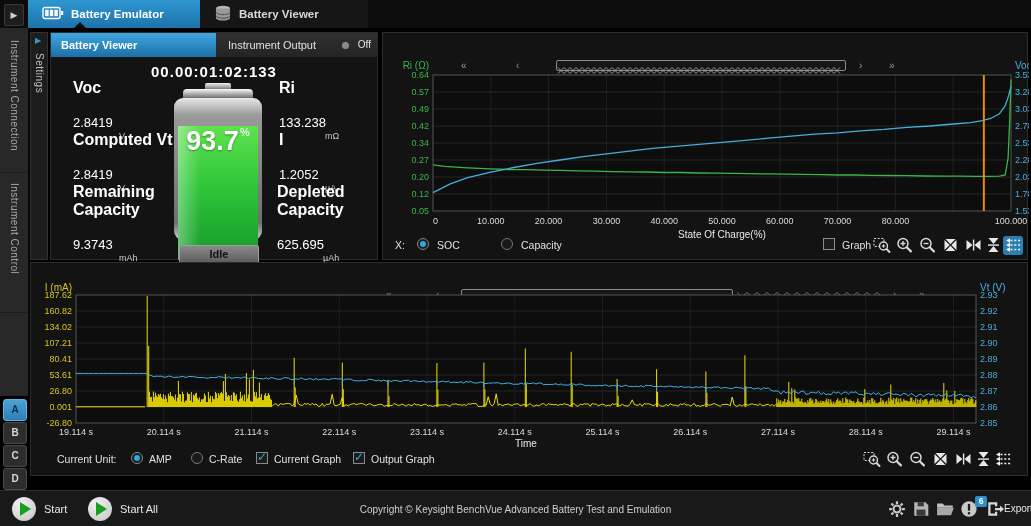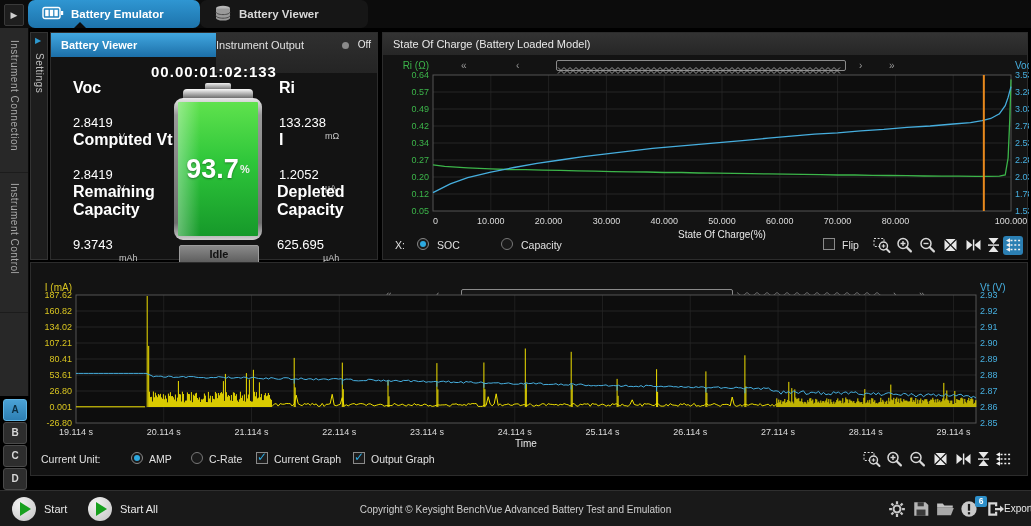--- a/index.html
+++ b/index.html
@@ -1,52 +1,52 @@
 <!DOCTYPE html>
 <html><head>
 <meta charset="utf-8">
 <style>
   html,body{margin:0;padding:0;background:#000;}
   #app{position:relative;width:1031px;height:526px;background:#000;font-family:"Liberation Sans","DejaVu Sans",sans-serif;overflow:hidden;color:#ddd;-webkit-font-smoothing:antialiased;}
   .abs{position:absolute;}
   
   .topbar{position:absolute;left:0;top:0;width:1031px;height:28px;background:#0c0c0c;border-bottom:1px solid #000;}
   .expander{position:absolute;left:4px;top:4px;width:18px;height:20px;background:#1e1e1e;border:1px solid #3a3a3a;border-radius:2px;color:#cfcfcf;font-size:9px;line-height:20px;text-align:center;cursor:pointer;}
-  .tab{position:absolute;top:0;height:28px;display:flex;align-items:center;gap:7px;padding:0 14px;box-sizing:border-box;background:#161616;color:#d8d8d8;font-size:11.5px;font-weight:bold;cursor:pointer;border-radius:7px;}
+  .tab{position:absolute;top:0;height:28px;display:flex;align-items:center;gap:7px;padding:0 14px;box-sizing:border-box;background:#161616;color:#d8d8d8;font-size:11.5px;font-weight:bold;cursor:pointer;}
   .tab.active{background:linear-gradient(180deg,#2f96d2 0%,#1d73ab 100%);color:#fff;}
   .tab.active::after{content:'';position:absolute;left:46px;bottom:0;border-left:6px solid transparent;border-right:6px solid transparent;border-bottom:6px solid #0c0c0c;}
   
   .sidebar{position:absolute;left:0;top:28px;width:28px;height:368px;background:#282828;border-right:1px solid #0a0a0a;}
   .vtext{writing-mode:vertical-rl;font-size:10px;color:#a8a8a8;letter-spacing:.5px;white-space:nowrap;}
   .side-section{position:absolute;left:0;width:28px;display:flex;justify-content:center;border-bottom:1px solid #1c1c1c;box-sizing:border-box;cursor:pointer;}
   .chan{position:absolute;left:3px;width:22px;height:20px;border-radius:3px;background:#2d2d2d;border:1px solid #4a4a4a;color:#d8d8d8;font-size:10px;font-weight:bold;text-align:center;line-height:20px;cursor:pointer;}
   .chan.active{background:linear-gradient(180deg,#4aa2d6,#2d7fb4);border-color:#5fb4e4;color:#0c2f44;}
   
   .settings{position:absolute;left:30px;top:32px;width:18px;height:228px;background:#1d1d1d;border:1px solid #333;box-sizing:border-box;}
   .settings .arrow{position:absolute;top:3px;left:4px;color:#2e9ad0;font-size:8px;cursor:pointer;}
   .settings .vtext{position:absolute;top:20px;left:3px;color:#c0c0c0;}
   
   .panel{position:absolute;background:#131313;border:1px solid #2c2c2c;box-sizing:border-box;}
   .phead{position:absolute;left:0;top:0;right:0;height:22px;background:linear-gradient(180deg,#333,#262626);color:#e8e8e8;font-size:11px;line-height:22px;padding-left:10px;box-sizing:border-box;}
   
   .bshead{position:absolute;left:0;top:0;width:165px;height:24px;background:linear-gradient(180deg,#41a7e0,#1c6fa8);color:#fff;font-size:11px;font-weight:bold;line-height:24px;padding-left:10px;box-sizing:border-box;cursor:pointer;}
-  .iohead{position:absolute;left:165px;top:0;right:0;height:40px;background:linear-gradient(180deg,#303030,#242424);color:#e0e0e0;font-size:11px;line-height:24px;padding-left:0;box-sizing:border-box;cursor:pointer;}
+  .iohead{position:absolute;left:165px;top:0;right:0;height:24px;background:linear-gradient(180deg,#303030,#242424);color:#e0e0e0;font-size:11px;line-height:24px;padding-left:12px;box-sizing:border-box;cursor:pointer;}
   .offdot{position:absolute;right:28px;top:9px;width:7px;height:7px;border-radius:50%;background:#8a8a8a;}
   .offlbl{position:absolute;right:6px;top:0;font-size:10px;line-height:24px;color:#e8e8e8;}
   .timer{position:absolute;left:0;top:30px;width:100%;text-align:center;color:#fff;font-size:15px;font-weight:bold;letter-spacing:1px;}
   .metric{position:absolute;width:110px;}
   .metric .mlabel{font-size:16px;font-weight:bold;color:#fff;}
   .metric .mvalue{font-size:13px;color:#fff;margin-top:18px;}
   .metric .munit{font-size:9px;color:#c8c8c8;margin-left:46px;margin-top:1px;}
   
   .batt{position:absolute;left:123px;top:50px;width:88px;}
   .batt .nub{width:26px;height:6px;margin-left:31px;background:linear-gradient(180deg,#f2f2f2,#7d7d7d);border-radius:2px 2px 0 0;}
   .batt .captop{width:70px;height:9px;margin-left:9px;background:linear-gradient(180deg,#fafafa,#6e6e6e);border-radius:4px 4px 0 0;}
   .batt .body{width:88px;height:142px;background:linear-gradient(180deg,#e8e8e8,#9a9a9a 12%,#6f6f6f 88%,#d0d0d0);border-radius:9px;padding:4px;box-sizing:border-box;}
-  .batt .fill{width:100%;height:100%;border-radius:1px;background:linear-gradient(90deg,rgba(255,255,255,.35),rgba(255,255,255,0) 28%),linear-gradient(180deg,#5fe24d 0%,#2ec63a 45%,#16992a 100%);display:flex;align-items:center;justify-content:center;}
+  .batt .fill{width:100%;height:100%;border-radius:1px;background:linear-gradient(90deg,rgba(255,255,255,.35),rgba(255,255,255,0) 28%),linear-gradient(180deg,#5fe24d 0%,#2ec63a 45%,#16992a 100%);display:flex;align-items:flex-start;justify-content:center;margin-top:24px;}
   .pct{color:#fff;font-size:27px;font-weight:bold;text-shadow:0 1px 2px rgba(0,0,0,.4);}
   .pctsym{font-size:11px;font-weight:bold;color:#eee;margin-left:1px;}
   .idle{position:absolute;left:128px;top:212px;width:78px;height:17px;background:linear-gradient(180deg,#8a8a8a,#5c5c5c);border:1px solid #9c9c9c;border-radius:2px;color:#111;font-size:11px;font-weight:bold;text-align:center;line-height:17px;cursor:pointer;}
   
   .panarr{position:absolute;top:0;font-size:10px;color:#9a9a9a;line-height:12px;cursor:pointer;}
   .panbar{position:absolute;top:0;height:11px;background:#161616;border:1px solid #8a8a8a;border-radius:2px;box-sizing:border-box;cursor:pointer;}
   .panwave{position:absolute;top:0;height:11px;}
   
   .ctl{position:absolute;height:22px;font-size:10.5px;color:#e0e0e0;}
   .radio{position:absolute;width:12px;height:12px;border-radius:50%;border:1px solid #777;background:#191919;box-sizing:border-box;cursor:pointer;}
@@ -165,21 +165,20 @@
         <div class="fill">
           <span class="pct">93.7</span>
           <span class="pctsym">%</span>
         </div>
       </div>
     </div>
     <div class="idle">Idle</div>
   </div>
 
   <div class="panel" style="left:382px;top:32px;width:646px;height:228px;">
-    <div class="phead">State Of Charge (Battery Loaded Model)</div>
     <span class="panarr" style="left:78px;top:27px;">«</span>
     <span class="panarr" style="left:133px;top:27px;">‹</span>
     <div class="panbar" style="left:173px;top:27px;width:290px;"><svg id="soc-panbar" width="288" height="9">
           <polyline points="1,1.5 7,7.5 13,1.5 19,7.5 25,1.5 31,7.5 37,1.5 43,7.5 49,1.5 55,7.5 61,1.5 67,7.5 73,1.5 79,7.5 85,1.5 91,7.5 97,1.5 103,7.5 109,1.5 115,7.5 121,1.5 127,7.5 133,1.5 139,7.5 145,1.5 151,7.5 157,1.5 163,7.5 169,1.5 175,7.5 181,1.5 187,7.5 193,1.5 199,7.5 205,1.5 211,7.5 217,1.5 223,7.5 229,1.5 235,7.5 241,1.5 247,7.5 253,1.5 259,7.5 265,1.5 271,7.5 277,1.5 283,7.5" fill="none" stroke="#9a9a9a" stroke-width="1"></polyline>
           <polyline points="1,7.5 7,1.5 13,7.5 19,1.5 25,7.5 31,1.5 37,7.5 43,1.5 49,7.5 55,1.5 61,7.5 67,1.5 73,7.5 79,1.5 85,7.5 91,1.5 97,7.5 103,1.5 109,7.5 115,1.5 121,7.5 127,1.5 133,7.5 139,1.5 145,7.5 151,1.5 157,7.5 163,1.5 169,7.5 175,1.5 181,7.5 187,1.5 193,7.5 199,1.5 205,7.5 211,1.5 217,7.5 223,1.5 229,7.5 235,1.5 241,7.5 247,1.5 253,7.5 259,1.5 265,7.5 271,1.5 277,7.5 283,1.5" fill="none" stroke="#9a9a9a" stroke-width="1"></polyline>
         </svg></div>
     <span class="panarr" style="left:476px;top:27px;">›</span>
     <span class="panarr" style="left:506px;top:27px;">»</span>
     <svg id="soc-svg" class="abs" style="left:0;top:24px;" width="646" height="200">
         <rect x="50" y="18" width="578" height="136" fill="#0d0d0d"></rect>
@@ -235,21 +234,21 @@
         <polyline points="50.0,135.6 67.3,126.8 84.7,120.7 107.8,115.2 130.9,110.5 154.0,106.4 177.2,103.0 200.3,99.6 223.4,96.9 246.5,94.2 269.6,91.4 292.8,89.4 315.9,87.4 339.0,85.3 362.1,83.3 385.2,81.2 408.4,79.2 431.5,77.2 454.6,75.8 477.7,73.8 500.8,72.4 524.0,70.4 547.1,69.0 570.2,67.0 587.5,65.6 599.1,63.6 607.8,61.5 616.4,56.8 622.2,48.6 625.1,40.4 628.0,29.6" fill="none" stroke="#46aede" stroke-width="1.3"></polyline>
         <line x1="600.834" y1="18" x2="600.834" y2="154" stroke="#e8891d" stroke-width="2"></line>
       </svg>
 
     <div class="ctl" style="left:12px;top:206px;">X:</div>
     <div class="radio sel" style="left:34px;top:205px;"></div>
     <div class="ctl clabel" style="left:54px;top:206px;">SOC</div>
     <div class="radio" style="left:118px;top:205px;"></div>
     <div class="ctl clabel" style="left:138px;top:206px;">Capacity</div>
     <div class="cb" style="left:440px;top:205px;"></div>
-    <div class="ctl" style="left:459px;top:206px;">Flip</div>
+    <div class="ctl" style="left:459px;top:206px;">Graph</div>
     <span class="cicon" style="left:488px;top:203px;">
         <svg width="19" height="18" viewBox="0 0 18 18">
           <rect x="1.5" y="2.5" width="10" height="8" fill="none" stroke="#d8d8d8" stroke-dasharray="2 1.6"></rect>
           <circle cx="11" cy="10" r="4" fill="#141414" stroke="#d8d8d8" stroke-width="1.4"></circle>
           <path d="M14 13l3 3" stroke="#d8d8d8" stroke-width="2" stroke-linecap="round"></path>
           <path d="M9.2 10h3.6M11 8.2v3.6" stroke="#d8d8d8" stroke-width="1.2"></path>
         </svg>
       </span>
     <span class="cicon" style="left:511px;top:203px;">
         <svg width="19" height="18" viewBox="0 0 18 18">
@@ -353,21 +352,21 @@
         <text x="659.2745709828392" y="152" fill="#dcdcdc" font-size="9" text-anchor="middle">26.114 s</text>
         <text x="747.0280811232449" y="152" fill="#dcdcdc" font-size="9" text-anchor="middle">27.114 s</text>
         <text x="834.7815912636505" y="152" fill="#dcdcdc" font-size="9" text-anchor="middle">28.114 s</text>
         <text x="922.5351014040561" y="152" fill="#dcdcdc" font-size="9" text-anchor="middle">29.114 s</text>
         <text x="495" y="164" fill="#e8e8e8" font-size="10" text-anchor="middle">Time</text>
         <path d="M45.0 123.8 L114.0 123.8 M116.2 124.0 L116.2 13.0 M117.7 124.0 L117.7 62.9 M118.4 124.0 L118.4 108.7 M119.4 124.0 L119.4 114.1 M120.4 124.0 L120.4 113.8 M121.4 124.0 L121.4 118.5 M122.4 124.0 L122.4 108.5 M123.4 124.0 L123.4 114.3 M124.4 124.0 L124.4 109.7 M125.4 124.0 L125.4 112.5 M126.4 124.0 L126.4 114.2 M127.4 124.0 L127.4 111.0 M128.4 124.0 L128.4 112.3 M129.4 124.0 L129.4 110.8 M130.4 124.0 L130.4 114.4 M131.4 124.0 L131.4 115.8 M132.4 124.0 L132.4 111.2 M133.4 124.0 L133.4 116.3 M134.4 124.0 L134.4 112.5 M135.4 124.0 L135.4 115.6 M136.4 124.0 L136.4 119.3 M137.4 124.0 L137.4 110.6 M138.4 124.0 L138.4 112.9 M139.4 124.0 L139.4 109.2 M140.4 124.0 L140.4 113.2 M141.4 124.0 L141.4 113.0 M142.4 124.0 L142.4 114.3 M143.4 124.0 L143.4 116.5 M144.4 124.0 L144.4 111.5 M145.4 124.0 L145.4 118.3 M146.4 124.0 L146.4 114.6 M147.4 124.0 L147.4 98.0 M148.4 124.0 L148.4 111.1 M149.4 124.0 L149.4 111.4 M150.4 124.0 L150.4 118.5 M151.4 124.0 L151.4 108.7 M152.4 124.0 L152.4 111.0 M153.4 124.0 L153.4 119.3 M154.4 124.0 L154.4 117.7 M155.4 124.0 L155.4 117.5 M156.4 124.0 L156.4 109.4 M157.4 124.0 L157.4 111.0 M158.4 124.0 L158.4 111.1 M159.4 124.0 L159.4 117.6 M160.4 124.0 L160.4 109.1 M161.4 124.0 L161.4 119.2 M162.4 124.0 L162.4 111.7 M163.4 124.0 L163.4 112.8 M164.4 124.0 L164.4 110.5 M165.4 124.0 L165.4 109.8 M166.4 124.0 L166.4 115.0 M167.4 124.0 L167.4 116.6 M168.4 124.0 L168.4 114.4 M169.4 124.0 L169.4 119.0 M170.4 124.0 L170.4 116.3 M171.4 124.0 L171.4 116.5 M172.4 124.0 L172.4 115.7 M173.4 124.0 L173.4 110.5 M174.4 124.0 L174.4 112.6 M175.4 124.0 L175.4 119.0 M176.4 124.0 L176.4 119.1 M177.4 124.0 L177.4 108.9 M178.4 124.0 L178.4 115.5 M179.4 124.0 L179.4 112.7 M180.4 124.0 L180.4 119.3 M181.4 124.0 L181.4 113.0 M182.4 124.0 L182.4 115.8 M183.4 124.0 L183.4 116.3 M184.4 124.0 L184.4 108.9 M185.4 124.0 L185.4 110.4 M186.4 124.0 L186.4 115.2 M187.4 124.0 L187.4 110.0 M188.4 124.0 L188.4 112.3 M189.4 124.0 L189.4 110.1 M190.4 124.0 L190.4 109.0 M191.4 124.0 L191.4 110.5 M192.4 124.0 L192.4 98.1 M193.4 124.0 L193.4 117.9 M194.4 124.0 L194.4 90.9 M195.4 124.0 L195.4 109.2 M196.4 124.0 L196.4 113.7 M197.4 124.0 L197.4 112.0 M198.4 124.0 L198.4 113.0 M199.4 124.0 L199.4 117.4 M200.4 124.0 L200.4 112.0 M201.4 124.0 L201.4 118.0 M202.4 124.0 L202.4 109.3 M203.4 124.0 L203.4 109.8 M204.4 124.0 L204.4 112.8 M205.4 124.0 L205.4 111.2 M206.4 124.0 L206.4 117.5 M207.4 124.0 L207.4 118.9 M208.4 124.0 L208.4 116.3 M209.4 124.0 L209.4 108.7 M210.4 124.0 L210.4 114.9 M211.4 124.0 L211.4 112.5 M212.4 124.0 L212.4 117.8 M213.4 124.0 L213.4 111.4 M214.4 124.0 L214.4 118.6 M215.4 124.0 L215.4 90.1 M216.4 124.0 L216.4 115.4 M217.4 124.0 L217.4 111.5 M218.4 124.0 L218.4 96.5 M219.4 124.0 L219.4 117.9 M220.4 124.0 L220.4 118.6 M221.4 124.0 L221.4 118.5 M222.4 124.0 L222.4 86.8 M223.4 124.0 L223.4 108.8 M224.4 124.0 L224.4 113.3 M225.4 124.0 L225.4 109.1 M226.4 124.0 L226.4 115.4 M227.4 124.0 L227.4 114.6 M228.4 124.0 L228.4 99.3 M229.4 124.0 L229.4 114.2 M230.4 124.0 L230.4 110.9 M231.4 124.0 L231.4 117.1 M232.4 124.0 L232.4 117.1 M233.4 124.0 L233.4 112.1 M234.4 124.0 L234.4 110.1 M235.4 124.0 L235.4 113.2 M236.4 124.0 L236.4 112.5 M237.4 124.0 L237.4 110.0 M238.4 124.0 L238.4 112.0 M239.4 124.0 L239.4 115.7 M240.4 124.0 L240.4 116.9 M241.2 123.1 L243.2 121.2 L245.2 120.6 L247.2 123.1 L249.2 120.6 L251.2 121.2 L253.2 121.2 L255.2 120.5 L257.2 120.6 L259.2 120.6 L261.2 123.0 L263.2 120.9 L265.2 112.1 L267.2 120.7 L269.2 121.9 L271.2 122.7 L273.2 120.6 L275.2 121.3 L277.2 120.5 L279.2 122.2 L281.2 120.4 L283.2 121.8 L285.2 120.9 L287.2 123.3 L289.2 123.2 L291.2 120.4 L293.2 123.4 L295.2 121.3 L297.2 121.3 L299.2 120.7 L301.2 111.3 L303.2 122.1 L305.2 122.8 L307.2 122.0 L309.2 121.3 L311.2 114.7 L313.2 123.3 L315.2 121.7 L317.2 122.9 L319.2 121.6 L321.2 120.9 L323.2 120.6 L325.2 121.8 L327.2 121.1 L329.2 120.6 L331.2 120.7 L333.2 121.2 L335.2 122.5 L337.2 121.0 L339.2 120.8 L341.2 121.9 L343.2 122.9 L345.2 122.3 L347.2 121.7 L349.2 121.2 L351.2 121.7 L353.2 123.2 L355.2 122.6 L357.2 122.7 L359.2 122.5 L361.2 122.6 L363.2 120.4 L365.2 121.5 L367.2 122.5 L369.2 122.0 L371.2 121.1 L373.2 122.2 L375.2 123.1 L377.2 121.5 L379.2 122.2 L381.2 122.7 L383.2 120.5 L385.2 122.0 L387.2 121.5 L389.2 122.5 L391.2 122.4 L393.2 121.1 L395.2 121.5 L397.2 123.1 L399.2 122.4 L401.2 123.4 L403.2 123.0 L405.2 122.3 L407.2 121.9 L409.2 122.1 L411.2 121.9 L413.2 121.9 L415.2 121.6 L417.2 122.7 L419.2 123.3 L421.2 121.1 L423.2 121.2 L425.2 120.8 L427.2 121.9 L429.2 121.7 L431.2 122.3 L433.2 121.5 L435.2 122.5 L437.2 120.6 L439.2 121.3 L441.2 120.5 L443.2 120.7 L445.2 120.5 L447.2 123.4 L449.2 123.4 L451.2 123.4 L453.2 122.1 L455.2 122.2 L457.2 113.7 L459.2 121.0 L461.2 122.8 L463.2 120.9 L465.2 110.8 L467.2 122.4 L469.2 120.8 L471.2 122.9 L473.2 121.8 L475.2 121.6 L477.2 120.9 L479.2 122.1 L481.2 122.4 L483.2 121.2 L485.2 120.9 L487.2 120.9 L489.2 122.6 L491.2 122.1 L493.2 121.5 L495.2 122.5 L497.2 122.0 L499.2 120.6 L501.2 122.6 L503.2 123.3 L505.2 122.0 L507.2 122.8 L509.2 122.0 L511.2 120.7 L513.2 120.9 L515.2 122.7 L517.2 120.7 L519.2 121.3 L521.2 121.4 L523.2 121.8 L525.2 121.4 L527.2 122.5 L529.2 121.3 L531.2 121.8 L533.2 120.7 L535.2 121.4 L537.2 121.8 L539.2 123.2 L541.2 120.9 L543.2 120.6 L545.2 122.8 L547.2 123.3 L549.2 121.1 L551.2 121.8 L553.2 120.8 L555.2 121.2 L557.2 120.7 L559.2 123.3 L561.2 120.5 L563.2 121.2 L565.2 121.1 L567.2 122.8 L569.2 122.0 L571.2 121.1 L573.2 121.8 L575.2 123.2 L577.2 122.0 L579.2 123.1 L581.2 120.7 L583.2 121.5 L585.2 120.7 L587.2 121.9 L589.2 123.1 L591.2 121.0 L593.2 122.6 L595.2 122.8 L597.2 123.3 L599.2 121.1 L601.2 116.8 L603.2 121.4 L605.2 122.1 L607.2 122.3 L609.2 120.7 L611.2 123.3 L613.2 120.6 L615.2 121.1 L617.2 120.8 L619.2 121.3 L621.2 122.3 L623.2 122.7 L625.2 120.5 L627.2 120.7 L629.2 122.9 L631.2 123.2 L633.2 123.0 L635.2 121.4 L637.2 122.9 L639.2 120.6 L641.2 121.9 L643.2 122.2 L645.2 122.3 L647.2 123.3 L649.2 120.8 L651.2 121.6 L653.2 120.5 L655.2 122.2 L657.2 121.6 L659.2 123.2 L661.2 122.0 L663.2 120.4 L665.2 123.2 L667.2 122.6 L669.2 123.4 L671.2 122.6 L673.2 122.4 L675.2 120.4 L677.2 122.1 L679.2 122.1 L681.2 121.4 L683.2 120.5 L685.2 121.5 L687.2 122.3 L689.2 123.4 L691.2 121.6 L693.2 121.5 L695.2 121.3 L697.2 121.6 L699.2 122.9 L701.2 114.0 L703.2 121.8 L705.2 123.3 L707.2 122.9 L709.2 121.7 L711.2 123.3 L713.2 121.2 L715.2 121.5 L717.2 122.3 L719.2 121.3 L721.2 120.8 L723.2 121.6 L725.2 121.7 L727.2 122.4 L729.2 120.6 L731.2 122.9 L733.2 122.4 L735.2 121.8 L737.2 121.2 L739.2 122.9 L741.2 121.5 L743.2 123.3 L745.2 121.1 M263.2 124.0 L263.2 74.9 M264.2 124.0 L264.2 104.4 M311.3 124.0 L311.3 79.6 M312.3 124.0 L312.3 106.2 M357.0 124.0 L357.0 97.1 M358.0 124.0 L358.0 113.3 M405.9 124.0 L405.9 80.1 M406.9 124.0 L406.9 106.4 M452.9 124.0 L452.9 79.5 M453.9 124.0 L453.9 106.2 M494.3 124.0 L494.3 65.5 M495.3 124.0 L495.3 100.6 M540.2 124.0 L540.2 68.8 M541.2 124.0 L541.2 101.9 M586.1 124.0 L586.1 95.9 M587.1 124.0 L587.1 112.8 M625.6 124.0 L625.6 86.2 M626.6 124.0 L626.6 108.9 M674.9 124.0 L674.9 88.4 M675.9 124.0 L675.9 109.8 M713.9 124.0 L713.9 72.3 M714.9 124.0 L714.9 103.3 M745.8 124.0 L745.8 115.3 M746.8 124.0 L746.8 119.9 M747.8 124.0 L747.8 116.6 M748.8 124.0 L748.8 119.2 M749.8 124.0 L749.8 117.2 M750.8 124.0 L750.8 121.1 M751.8 124.0 L751.8 118.5 M752.8 124.0 L752.8 118.4 M753.8 124.0 L753.8 116.0 M754.8 124.0 L754.8 119.9 M755.8 124.0 L755.8 118.9 M756.8 124.0 L756.8 116.9 M757.8 124.0 L757.8 98.9 M758.8 124.0 L758.8 118.0 M759.8 124.0 L759.8 119.4 M760.8 124.0 L760.8 105.1 M761.8 124.0 L761.8 118.6 M762.8 124.0 L762.8 120.4 M763.8 124.0 L763.8 106.4 M764.8 124.0 L764.8 114.5 M765.8 124.0 L765.8 116.1 M766.8 124.0 L766.8 115.6 M767.8 124.0 L767.8 115.2 M768.8 124.0 L768.8 118.2 M769.8 124.0 L769.8 118.4 M770.8 124.0 L770.8 115.6 M771.8 124.0 L771.8 119.0 M772.8 124.0 L772.8 120.5 M773.8 124.0 L773.8 118.8 M774.8 124.0 L774.8 119.3 M775.8 124.0 L775.8 120.7 M776.8 124.0 L776.8 117.2 M777.8 124.0 L777.8 119.1 M778.8 124.0 L778.8 115.4 M779.8 124.0 L779.8 115.1 M780.8 124.0 L780.8 117.8 M781.8 124.0 L781.8 116.5 M782.8 124.0 L782.8 120.7 M783.8 124.0 L783.8 119.7 M784.8 124.0 L784.8 115.9 M785.8 124.0 L785.8 116.6 M786.8 124.0 L786.8 119.4 M787.8 124.0 L787.8 118.5 M788.8 124.0 L788.8 120.1 M789.8 124.0 L789.8 117.5 M790.8 124.0 L790.8 119.7 M791.8 124.0 L791.8 118.1 M792.8 124.0 L792.8 118.1 M793.8 124.0 L793.8 119.5 M794.8 124.0 L794.8 117.5 M795.8 124.0 L795.8 115.4 M796.8 124.0 L796.8 119.2 M797.8 124.0 L797.8 116.1 M798.8 124.0 L798.8 120.7 M799.8 124.0 L799.8 116.4 M800.8 124.0 L800.8 119.1 M801.8 124.0 L801.8 120.9 M802.8 124.0 L802.8 118.5 M803.8 124.0 L803.8 120.8 M804.8 124.0 L804.8 119.3 M805.8 124.0 L805.8 117.1 M806.8 124.0 L806.8 115.4 M807.8 124.0 L807.8 118.3 M808.8 124.0 L808.8 117.5 M809.8 124.0 L809.8 117.8 M810.8 124.0 L810.8 120.2 M811.8 124.0 L811.8 115.2 M812.8 124.0 L812.8 120.4 M813.8 124.0 L813.8 119.4 M814.8 124.0 L814.8 114.5 M815.8 124.0 L815.8 116.2 M816.8 124.0 L816.8 116.5 M817.8 124.0 L817.8 120.1 M818.8 124.0 L818.8 116.5 M819.8 124.0 L819.8 117.6 M820.8 124.0 L820.8 117.9 M821.8 124.0 L821.8 119.3 M822.8 124.0 L822.8 118.0 M823.8 124.0 L823.8 119.9 M824.8 124.0 L824.8 120.3 M825.8 124.0 L825.8 118.7 M826.8 124.0 L826.8 115.4 M827.8 124.0 L827.8 118.1 M828.8 124.0 L828.8 119.3 M829.8 124.0 L829.8 119.3 M830.8 124.0 L830.8 119.1 M831.8 124.0 L831.8 121.0 M832.8 124.0 L832.8 114.7 M833.8 124.0 L833.8 106.1 M834.8 124.0 L834.8 120.3 M835.8 124.0 L835.8 119.5 M836.8 124.0 L836.8 117.3 M837.8 124.0 L837.8 119.6 M838.8 124.0 L838.8 116.8 M839.8 124.0 L839.8 120.7 M840.8 124.0 L840.8 115.1 M841.8 124.0 L841.8 115.6 M842.8 124.0 L842.8 118.9 M843.8 124.0 L843.8 117.3 M844.8 124.0 L844.8 120.4 M845.8 124.0 L845.8 119.9 M846.8 124.0 L846.8 120.7 M847.8 124.0 L847.8 119.5 M848.8 124.0 L848.8 118.9 M849.8 124.0 L849.8 114.8 M850.8 124.0 L850.8 119.1 M851.8 124.0 L851.8 116.8 M852.8 124.0 L852.8 118.4 M853.8 124.0 L853.8 120.9 M854.8 124.0 L854.8 118.8 M855.8 124.0 L855.8 117.7 M856.8 124.0 L856.8 121.0 M857.8 124.0 L857.8 114.8 M858.8 124.0 L858.8 118.4 M859.8 124.0 L859.8 101.6 M860.8 124.0 L860.8 116.4 M861.8 124.0 L861.8 117.2 M862.8 124.0 L862.8 114.8 M863.8 124.0 L863.8 121.0 M864.8 124.0 L864.8 115.9 M865.8 124.0 L865.8 114.5 M866.8 124.0 L866.8 118.9 M867.8 124.0 L867.8 115.6 M868.8 124.0 L868.8 120.1 M869.8 124.0 L869.8 115.3 M870.8 124.0 L870.8 118.2 M871.8 124.0 L871.8 119.2 M872.8 124.0 L872.8 116.1 M873.8 124.0 L873.8 117.6 M874.8 124.0 L874.8 117.6 M875.8 124.0 L875.8 117.6 M876.8 124.0 L876.8 118.4 M877.8 124.0 L877.8 118.6 M878.8 124.0 L878.8 118.3 M879.8 124.0 L879.8 114.7 M880.8 124.0 L880.8 114.5 M881.8 124.0 L881.8 118.9 M882.8 124.0 L882.8 117.1 M883.8 124.0 L883.8 118.8 M884.8 124.0 L884.8 115.1 M885.8 124.0 L885.8 121.0 M886.8 124.0 L886.8 116.5 M887.8 124.0 L887.8 120.5 M888.8 124.0 L888.8 117.2 M889.8 124.0 L889.8 115.5 M890.8 124.0 L890.8 120.3 M891.8 124.0 L891.8 117.0 M892.8 124.0 L892.8 118.1 M893.8 124.0 L893.8 116.3 M894.8 124.0 L894.8 116.2 M895.8 124.0 L895.8 116.3 M896.8 124.0 L896.8 118.6 M897.8 124.0 L897.8 121.0 M898.8 124.0 L898.8 117.9 M899.8 124.0 L899.8 116.6 M900.8 124.0 L900.8 116.7 M901.8 124.0 L901.8 114.8 M902.8 124.0 L902.8 116.7 M903.8 124.0 L903.8 119.3 M904.8 124.0 L904.8 116.3 M905.8 124.0 L905.8 119.5 M906.8 124.0 L906.8 115.9 M907.8 124.0 L907.8 118.7 M908.8 124.0 L908.8 117.2 M909.8 124.0 L909.8 119.2 M910.8 124.0 L910.8 118.3 M911.8 124.0 L911.8 115.5 M912.8 124.0 L912.8 99.9 M913.8 124.0 L913.8 117.3 M914.8 124.0 L914.8 115.6 M915.8 124.0 L915.8 107.5 M916.8 124.0 L916.8 116.7 M917.8 124.0 L917.8 117.5 M918.8 124.0 L918.8 120.1 M919.8 124.0 L919.8 117.6 M920.8 124.0 L920.8 117.6 M921.8 124.0 L921.8 121.1 M922.8 124.0 L922.8 121.0 M923.8 124.0 L923.8 108.0 M924.8 124.0 L924.8 120.0 M925.8 124.0 L925.8 116.0 M926.8 124.0 L926.8 116.7 M927.8 124.0 L927.8 117.0 M928.8 124.0 L928.8 117.3 M929.8 124.0 L929.8 115.2 M930.8 124.0 L930.8 114.6 M931.8 124.0 L931.8 115.6 M932.8 124.0 L932.8 120.7 M933.8 124.0 L933.8 115.9 M934.8 124.0 L934.8 118.8 M935.8 124.0 L935.8 120.2 M936.8 124.0 L936.8 117.1 M937.8 124.0 L937.8 114.9 M938.8 124.0 L938.8 117.9 M939.8 124.0 L939.8 115.8 M940.8 124.0 L940.8 115.2 M941.8 124.0 L941.8 116.2 M942.8 124.0 L942.8 120.9 M943.8 124.0 L943.8 119.8 M944.8 124.0 L944.8 117.2 " stroke="#f0e000" fill="none" stroke-width="1"></path>
         <polyline points="45.0,90.4 47.5,90.4 50.0,90.4 52.5,90.4 55.0,90.4 57.5,90.4 60.0,90.4 62.5,90.4 65.0,90.4 67.5,90.4 70.0,90.4 72.5,90.4 75.0,90.4 77.5,90.4 80.0,90.4 82.5,90.4 85.0,90.4 87.5,90.4 90.0,90.4 92.5,90.4 95.0,90.4 97.5,90.4 100.0,90.4 102.5,90.4 105.0,90.4 107.5,90.4 110.0,90.4 112.5,90.4 115.0,90.4 117.5,91.4 120.0,92.4 122.5,93.8 125.0,93.1 127.5,93.3 130.0,93.1 132.5,94.1 135.0,94.2 137.5,93.1 140.0,93.4 142.5,94.5 145.0,94.2 147.5,94.3 150.0,93.7 152.5,93.5 155.0,94.5 157.5,93.5 160.0,93.6 162.5,93.6 165.0,94.2 167.5,94.5 170.0,94.6 172.5,94.5 175.0,95.2 177.5,95.0 180.0,94.4 182.5,94.6 185.0,94.6 187.5,93.6 190.0,94.0 192.5,94.3 195.0,95.3 197.5,93.8 200.0,95.2 202.5,95.1 205.0,94.6 207.5,94.5 210.0,95.2 212.5,94.1 215.0,94.3 217.5,95.6 220.0,94.8 222.5,94.1 225.0,94.9 227.5,95.5 230.0,95.6 232.5,96.0 235.0,94.8 237.5,96.0 240.0,94.6 242.5,95.1 245.0,95.9 247.5,96.3 250.0,96.1 252.5,94.8 255.0,94.7 257.5,95.0 260.0,96.5 262.5,96.3 265.0,95.9 267.5,96.4 270.0,94.9 272.5,96.1 275.0,96.6 277.5,95.8 280.0,95.8 282.5,96.9 285.0,95.5 287.5,96.9 290.0,96.3 292.5,95.9 295.0,96.1 297.5,96.9 300.0,96.0 302.5,95.6 305.0,95.6 307.5,96.1 310.0,95.7 312.5,97.1 315.0,96.0 317.5,96.2 320.0,96.1 322.5,97.6 325.0,97.7 327.5,97.9 330.0,97.7 332.5,97.6 335.0,97.7 337.5,96.3 340.0,96.4 342.5,97.0 345.0,97.9 347.5,97.1 350.0,98.2 352.5,97.0 355.0,98.2 357.5,97.3 360.0,98.5 362.5,97.7 365.0,97.3 367.5,98.1 370.0,98.6 372.5,97.4 375.0,97.5 377.5,97.2 380.0,98.9 382.5,97.5 385.0,97.9 387.5,98.6 390.0,98.4 392.5,97.9 395.0,99.3 397.5,98.7 400.0,99.0 402.5,98.6 405.0,98.4 407.5,99.2 410.0,98.4 412.5,98.2 415.0,99.1 417.5,98.0 420.0,99.8 422.5,99.0 425.0,99.5 427.5,99.5 430.0,98.6 432.5,100.2 435.0,98.5 437.5,99.1 440.0,98.7 442.5,99.8 445.0,100.1 447.5,99.7 450.0,98.9 452.5,100.1 455.0,100.6 457.5,100.0 460.0,100.2 462.5,99.8 465.0,99.9 467.5,99.7 470.0,100.9 472.5,100.6 475.0,100.3 477.5,99.9 480.0,100.7 482.5,101.3 485.0,101.2 487.5,101.2 490.0,100.1 492.5,101.1 495.0,99.8 497.5,100.5 500.0,100.5 502.5,99.8 505.0,101.0 507.5,100.1 510.0,100.0 512.5,101.7 515.0,101.4 517.5,101.5 520.0,101.4 522.5,101.3 525.0,100.7 527.5,102.0 530.0,100.9 532.5,102.1 535.0,101.9 537.5,102.2 540.0,100.7 542.5,101.0 545.0,102.2 547.5,101.3 550.0,101.0 552.5,101.9 555.0,102.8 557.5,102.2 560.0,102.9 562.5,102.5 565.0,102.9 567.5,102.4 570.0,102.7 572.5,102.3 575.0,101.9 577.5,103.2 580.0,102.8 582.5,102.5 585.0,102.8 587.5,102.2 590.0,103.5 592.5,103.0 595.0,102.1 597.5,103.6 600.0,103.3 602.5,103.7 605.0,103.2 607.5,103.8 610.0,102.6 612.5,104.1 615.0,102.2 617.5,102.6 620.0,102.5 622.5,103.5 625.0,103.5 627.5,103.6 630.0,103.2 632.5,103.8 635.0,103.7 637.5,103.1 640.0,103.2 642.5,103.8 645.0,103.7 647.5,104.3 650.0,103.3 652.5,104.2 655.0,104.3 657.5,103.7 660.0,104.6 662.5,104.7 665.0,103.7 667.5,104.5 670.0,103.8 672.5,104.0 675.0,105.3 677.5,104.6 680.0,104.9 682.5,104.2 685.0,104.1 687.5,103.8 690.0,105.4 692.5,104.7 695.0,104.6 697.5,105.2 700.0,105.5 702.5,105.2 705.0,104.1 707.5,104.8 710.0,104.8 712.5,105.8 715.0,104.6 717.5,104.8 720.0,104.5 722.5,106.0 725.0,105.4 727.5,105.1 730.0,106.5 732.5,104.8 735.0,105.4 737.5,105.0 740.0,107.2 742.5,108.2 745.0,107.8 747.5,108.3 750.0,111.2 752.5,107.9 755.0,110.1 757.5,108.5 760.0,110.6 762.5,107.9 765.0,109.2 767.5,110.4 770.0,108.6 772.5,107.8 775.0,111.4 777.5,110.9 780.0,109.2 782.5,109.4 785.0,110.2 787.5,108.3 790.0,111.6 792.5,109.5 795.0,111.7 797.5,111.0 800.0,111.8 802.5,108.7 805.0,110.2 807.5,108.9 810.0,111.4 812.5,109.5 815.0,108.9 817.5,111.0 820.0,108.9 822.5,109.5 825.0,108.8 827.5,111.3 830.0,111.4 832.5,111.9 835.0,110.1 837.5,110.4 840.0,111.4 842.5,109.6 845.0,111.7 847.5,109.7 850.0,112.5 852.5,111.7 855.0,110.4 857.5,109.7 860.0,110.2 862.5,111.5 865.0,111.1 867.5,111.8 870.0,112.4 872.5,110.4 875.0,110.8 877.5,113.0 880.0,110.5 882.5,111.8 885.0,113.8 887.5,112.0 890.0,111.1 892.5,113.8 895.0,111.8 897.5,110.8 900.0,112.1 902.5,110.8 905.0,113.4 907.5,111.4 910.0,112.8 912.5,113.0 915.0,110.7 917.5,113.2 920.0,112.9 922.5,111.5 925.0,113.0 927.5,111.6 930.0,111.3 932.5,113.4 935.0,112.6 937.5,112.8 940.0,114.7 942.5,113.4 945.0,115.0" fill="none" stroke="#46aede" stroke-width="1"></polyline>
         <path d="M263.2 95.6 L263.2 100.6 M311.3 96.6 L311.3 101.6 M357.0 97.6 L357.0 102.6 M405.9 98.7 L405.9 103.7 M452.9 99.7 L452.9 104.7 M494.3 100.6 L494.3 105.6 M540.2 101.6 L540.2 106.6 M586.1 102.6 L586.1 107.6 M625.6 103.4 L625.6 108.4 M674.9 104.4 L674.9 109.4 M713.9 105.3 L713.9 110.3 " stroke="#46aede" fill="none" stroke-width="1"></path>
       </svg>
 
-    <div class="ctl" style="left:10px;top:190px;">Current Unit:</div>
+    <div class="ctl" style="left:26px;top:190px;">Current Unit:</div>
     <div class="radio sel" style="left:100px;top:189px;"></div>
     <div class="ctl clabel" style="left:118px;top:190px;">AMP</div>
     <div class="radio" style="left:160px;top:189px;"></div>
     <div class="ctl clabel" style="left:178px;top:190px;">C-Rate</div>
     <div class="cb checked" style="left:225px;top:189px;"></div>
     <div class="ctl" style="left:243px;top:190px;">Current Graph</div>
     <div class="cb checked" style="left:322px;top:189px;"></div>
     <div class="ctl" style="left:340px;top:190px;">Output Graph</div>
     <span class="cicon" style="left:830px;top:187px;">
         <svg width="19" height="18" viewBox="0 0 18 18">

